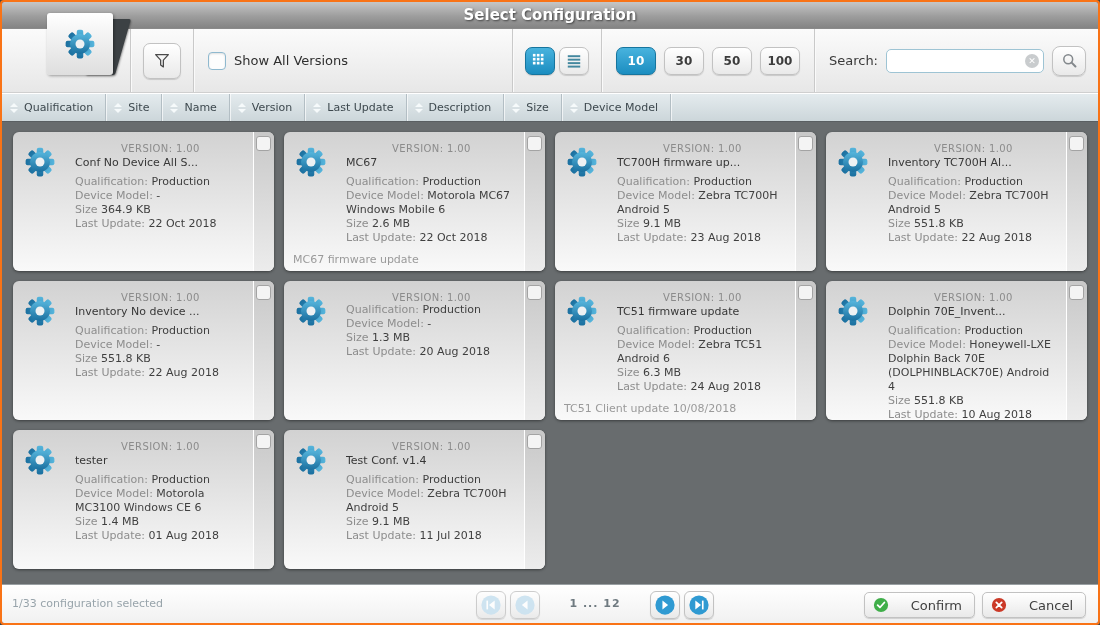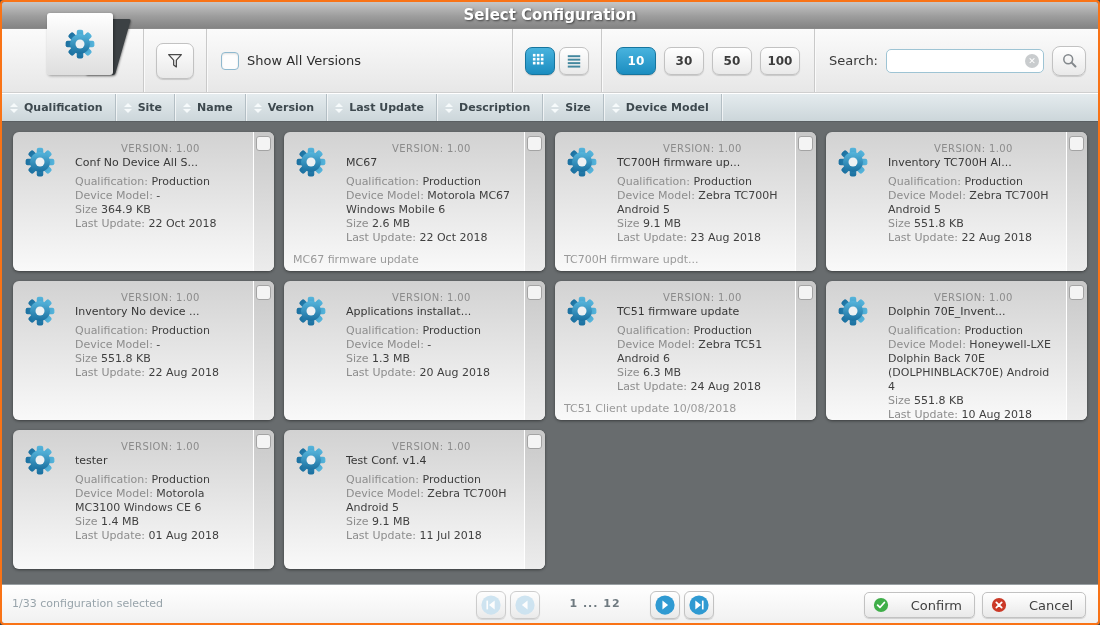--- a/index.html
+++ b/index.html
@@ -5,21 +5,21 @@
   html,body{margin:0;padding:0;width:1100px;height:625px;overflow:hidden;
     font-family:"DejaVu Sans","Liberation Sans",sans-serif;background:#444;}
   .window{position:absolute;inset:0;border:2px solid #f97316;border-radius:4px;
     display:flex;flex-direction:column;overflow:hidden;background:#7f1d1d;}
   
   .titlebar{height:26px;flex:none;background:linear-gradient(#c6c6c6,#9d9d9d 55%,#848484);
     display:flex;align-items:center;justify-content:center;border-bottom:1px solid #8a8a8a;}
   .titlebar .t{font-size:15px;font-weight:bold;color:#fff;text-shadow:1px 1px 2px rgba(60,60,60,.9);}
   
   .toolbar{height:63px;flex:none;background:linear-gradient(#fbfbfb,#e7e7e7);
-    display:flex;align-items:center;position:relative;border-bottom:1px solid #cfcfcf;padding-left:13px;}
+    display:flex;align-items:center;position:relative;border-bottom:1px solid #cfcfcf;}
   .foldericon{position:absolute;left:45px;top:-16px;width:78px;height:68px;z-index:5;}
   .foldericon .flap{position:absolute;right:2px;top:6px;width:30px;height:56px;background:#3c4144;
     transform:skewX(-16deg);border-radius:2px;box-shadow:1px 1px 2px rgba(0,0,0,.4);}
   .foldericon .front{position:absolute;left:0;top:0;width:66px;height:62px;border-radius:3px;
     background:linear-gradient(#ffffff,#dedede);box-shadow:1px 1px 3px rgba(0,0,0,.35);}
   .foldericon svg{position:absolute;left:18px;top:16px;}
   .tspace{width:128px;flex:none;}
   .vsep{width:1px;align-self:stretch;background:#c9c9c9;box-shadow:1px 0 0 #fafafa;flex:none;}
   .btn{display:inline-flex;align-items:center;justify-content:center;
     background:linear-gradient(#ffffff,#e9e9e9);border:1px solid #c2c2c2;border-radius:7px;
@@ -44,21 +44,21 @@
   .magbtn{width:32px;height:28px;margin:0 12px 0 8px;border-radius:8px;}
   
   .colheader{height:27px;flex:none;background:linear-gradient(#e4ebee,#ccd6da);
     display:flex;align-items:stretch;border-bottom:1px solid #5a5f62;border-top:1px solid #fff;}
   .col{display:flex;align-items:center;border-right:1px solid #b3bec4;box-shadow:1px 0 0 rgba(255,255,255,.65);
     padding-right:12px;cursor:pointer;}
   .sort{display:inline-flex;flex-direction:column;gap:2px;margin:0 6px 0 8px;}
   .sort b{width:0;height:0;border-left:4px solid transparent;border-right:4px solid transparent;display:block;}
   .sort .up{border-bottom:4px solid #f6fafb;}
   .sort .dn{border-top:4px solid #f6fafb;}
-  .collabel{font-size:11px;color:#3d484e;font-weight:bold;}
+  .collabel{font-size:11px;color:#3d484e;}
   
   .main{flex:1;background:#686c6e;padding:10px 11px;overflow:hidden;}
   .grid{display:grid;grid-template-columns:repeat(4,1fr);gap:10px;}
   .card{position:relative;height:139px;border-radius:6px;overflow:hidden;cursor:pointer;
     background:linear-gradient(#d2d2d2,#f9f9f9);box-shadow:0 1px 3px rgba(0,0,0,.45);}
   .card .strip{position:absolute;right:0;top:0;bottom:0;width:20px;border-left:1px solid #fff;
     background:linear-gradient(#c8c8c8,#ececec);}
   .card .cchk{position:absolute;right:3px;top:4px;width:13px;height:13px;border:1px solid #a3a3a3;
     border-radius:3px;background:#f4f4f4;}
   .card .gearwrap{position:absolute;left:12px;top:15px;}
@@ -310,21 +310,20 @@
       </svg>
     </div>
     <div class="body">
       <div class="cver"><span>VERSION:</span> <span>1.00</span></div>
       <div class="ctitle">TC700H firmware up...</div>
       <div class="cline"><span class="lbl">Qualification:</span> <span class="val">Production</span></div>
       <div class="cline"><span class="lbl">Device Model:</span> <span class="val">Zebra TC700H Android 5</span></div>
       <div class="cline"><span class="lbl">Size</span> <span class="val">9.1 MB</span></div>
       <div class="cline"><span class="lbl">Last Update:</span> <span class="val">23 Aug 2018</span></div>
     </div>
-    <div class="cdesc">TC700H firmware updt...</div>
   </div>
         <div class="card">
     <div class="strip"></div>
     <span class="cchk"></span>
     <div class="gearwrap">
       <svg viewBox="0 0 24 24" width="30" height="30">
         <g transform="translate(12,12)" fill="url(#gearGrad)">
           <rect x="-2.6" y="-11.5" width="5.2" height="23" rx="1.6"></rect>
           <rect x="-2.6" y="-11.5" width="5.2" height="23" rx="1.6" transform="rotate(45)"></rect>
           <rect x="-2.6" y="-11.5" width="5.2" height="23" rx="1.6" transform="rotate(90)"></rect>
@@ -379,21 +378,20 @@
           <rect x="-2.6" y="-11.5" width="5.2" height="23" rx="1.6" transform="rotate(45)"></rect>
           <rect x="-2.6" y="-11.5" width="5.2" height="23" rx="1.6" transform="rotate(90)"></rect>
           <rect x="-2.6" y="-11.5" width="5.2" height="23" rx="1.6" transform="rotate(135)"></rect>
           <circle r="8"></circle>
                 <circle r="3.6" fill="#eef1f3"></circle>
         </g>
       </svg>
     </div>
     <div class="body">
       <div class="cver"><span>VERSION:</span> <span>1.00</span></div>
-      <div class="ctitle">Applications installat...</div>
       <div class="cline"><span class="lbl">Qualification:</span> <span class="val">Production</span></div>
       <div class="cline"><span class="lbl">Device Model:</span> <span class="val">-</span></div>
       <div class="cline"><span class="lbl">Size</span> <span class="val">1.3 MB</span></div>
       <div class="cline"><span class="lbl">Last Update:</span> <span class="val">20 Aug 2018</span></div>
     </div>
     <div class="cdesc"></div>
   </div>
         <div class="card">
     <div class="strip"></div>
     <span class="cchk"></span>

